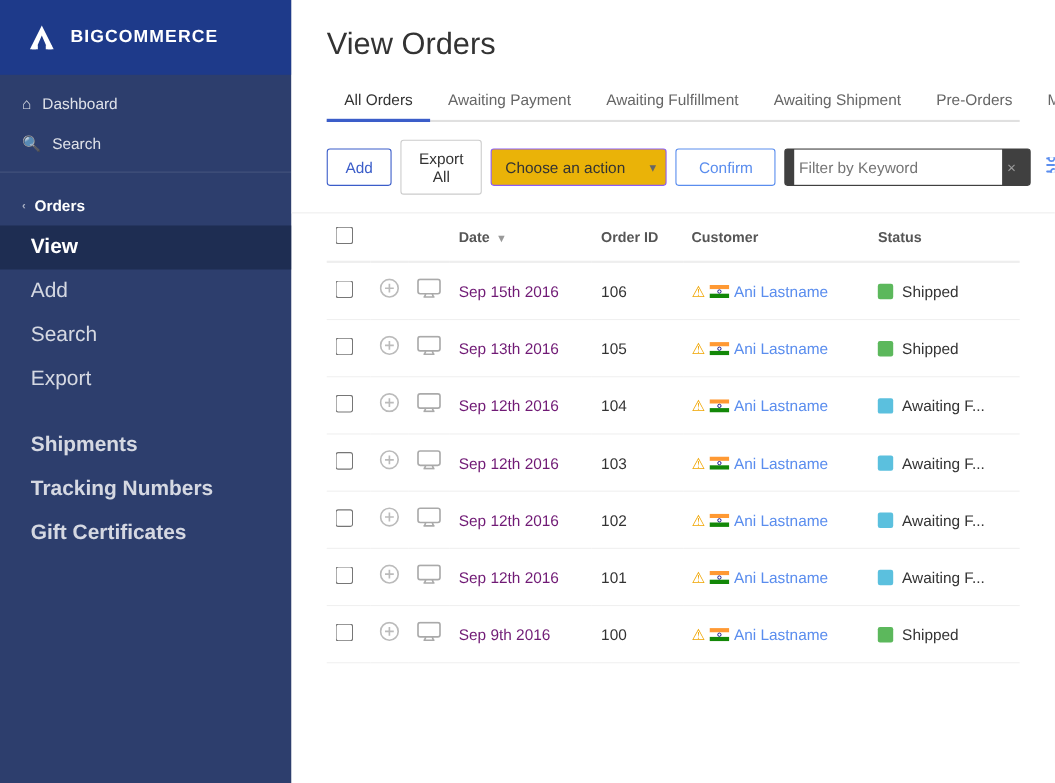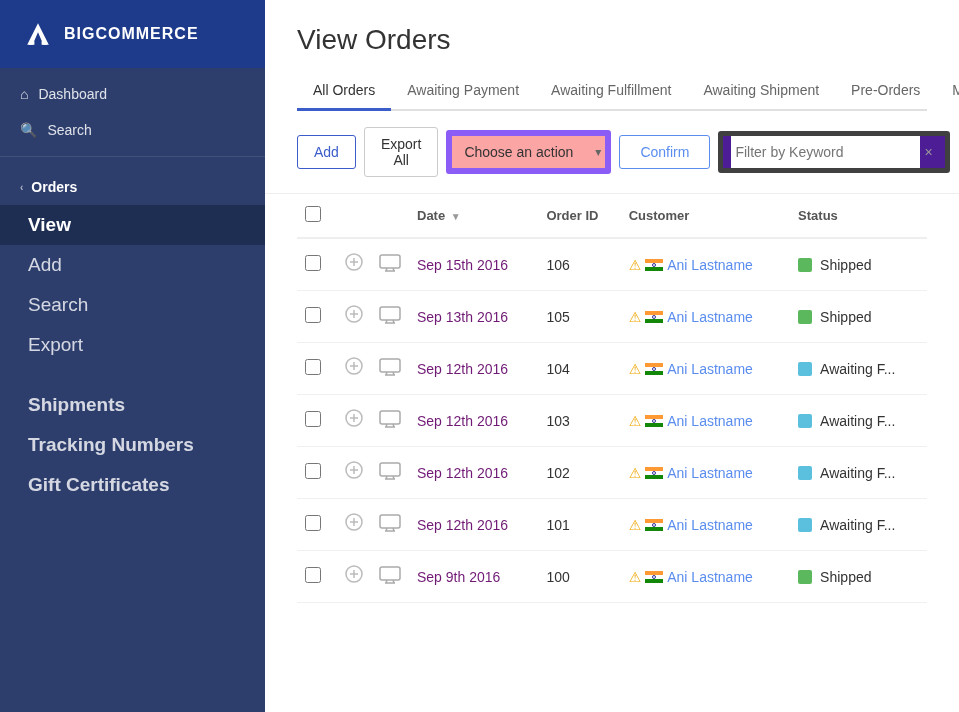--- a/index.html
+++ b/index.html
@@ -142,42 +142,42 @@
       color: #5a8dee;
       padding: 8px 20px;
     }
     .action-select-wrapper {
       position: relative;
       display: flex;
       align-items: center;
     }
     .action-select {
       padding: 8px 32px 8px 12px;
-      border: 6px solid #8b5cf6;
+      border: 1px solid #8b5cf6;
       border-radius: 3px;
       font-size: 14px;
       color: #333;
-      background: #fca5a5;
+      background: #eab308;
       appearance: none;
       cursor: pointer;
       min-width: 160px;
     }
     .select-arrow {
       position: absolute;
       right: 10px;
       pointer-events: none;
       color: #666;
       font-size: 12px;
     }
     .filter-input-wrapper {
       display: flex;
       align-items: center;
-      border: 5px solid #404040;
+      border: 1px solid #404040;
       border-radius: 3px;
-      background: #4c1d95;
+      background: #404040;
       padding: 0 8px;
       margin-left: auto;
     }
     .filter-input {
       border: none;
       outline: none;
       padding: 8px 4px;
       font-size: 14px;
       color: #999;
       min-width: 160px;

